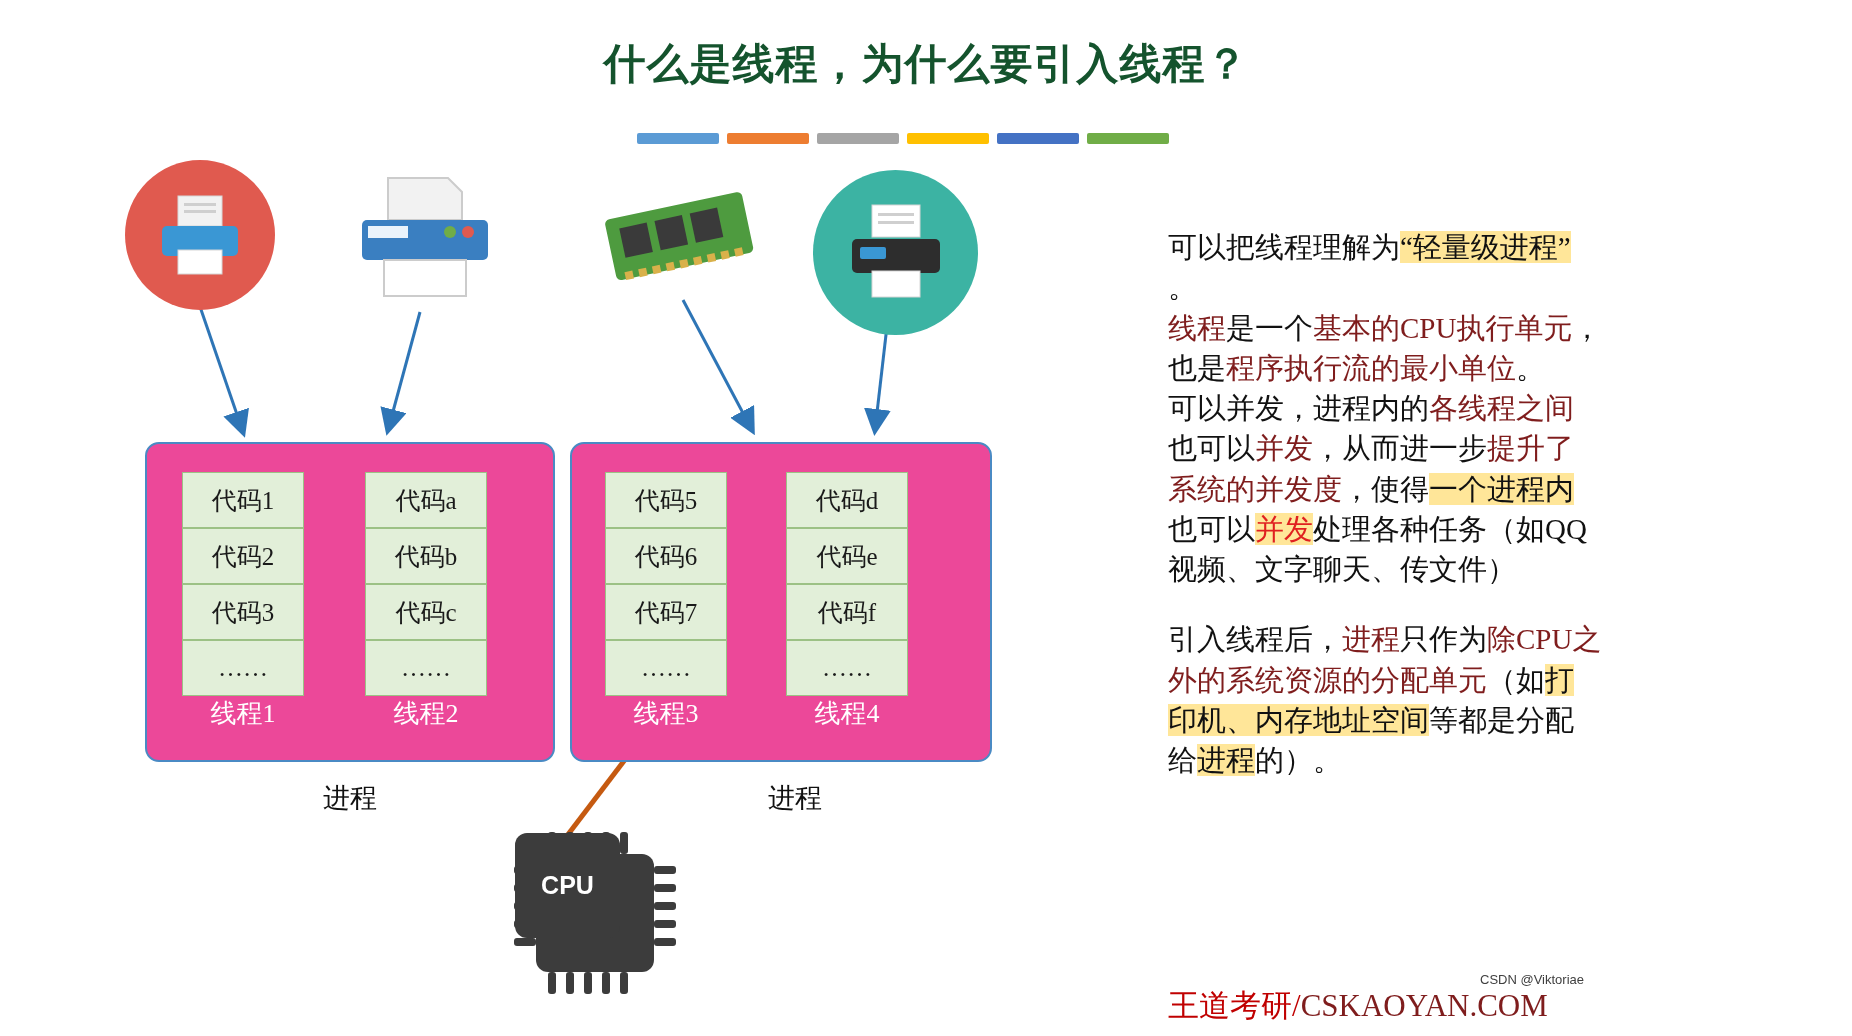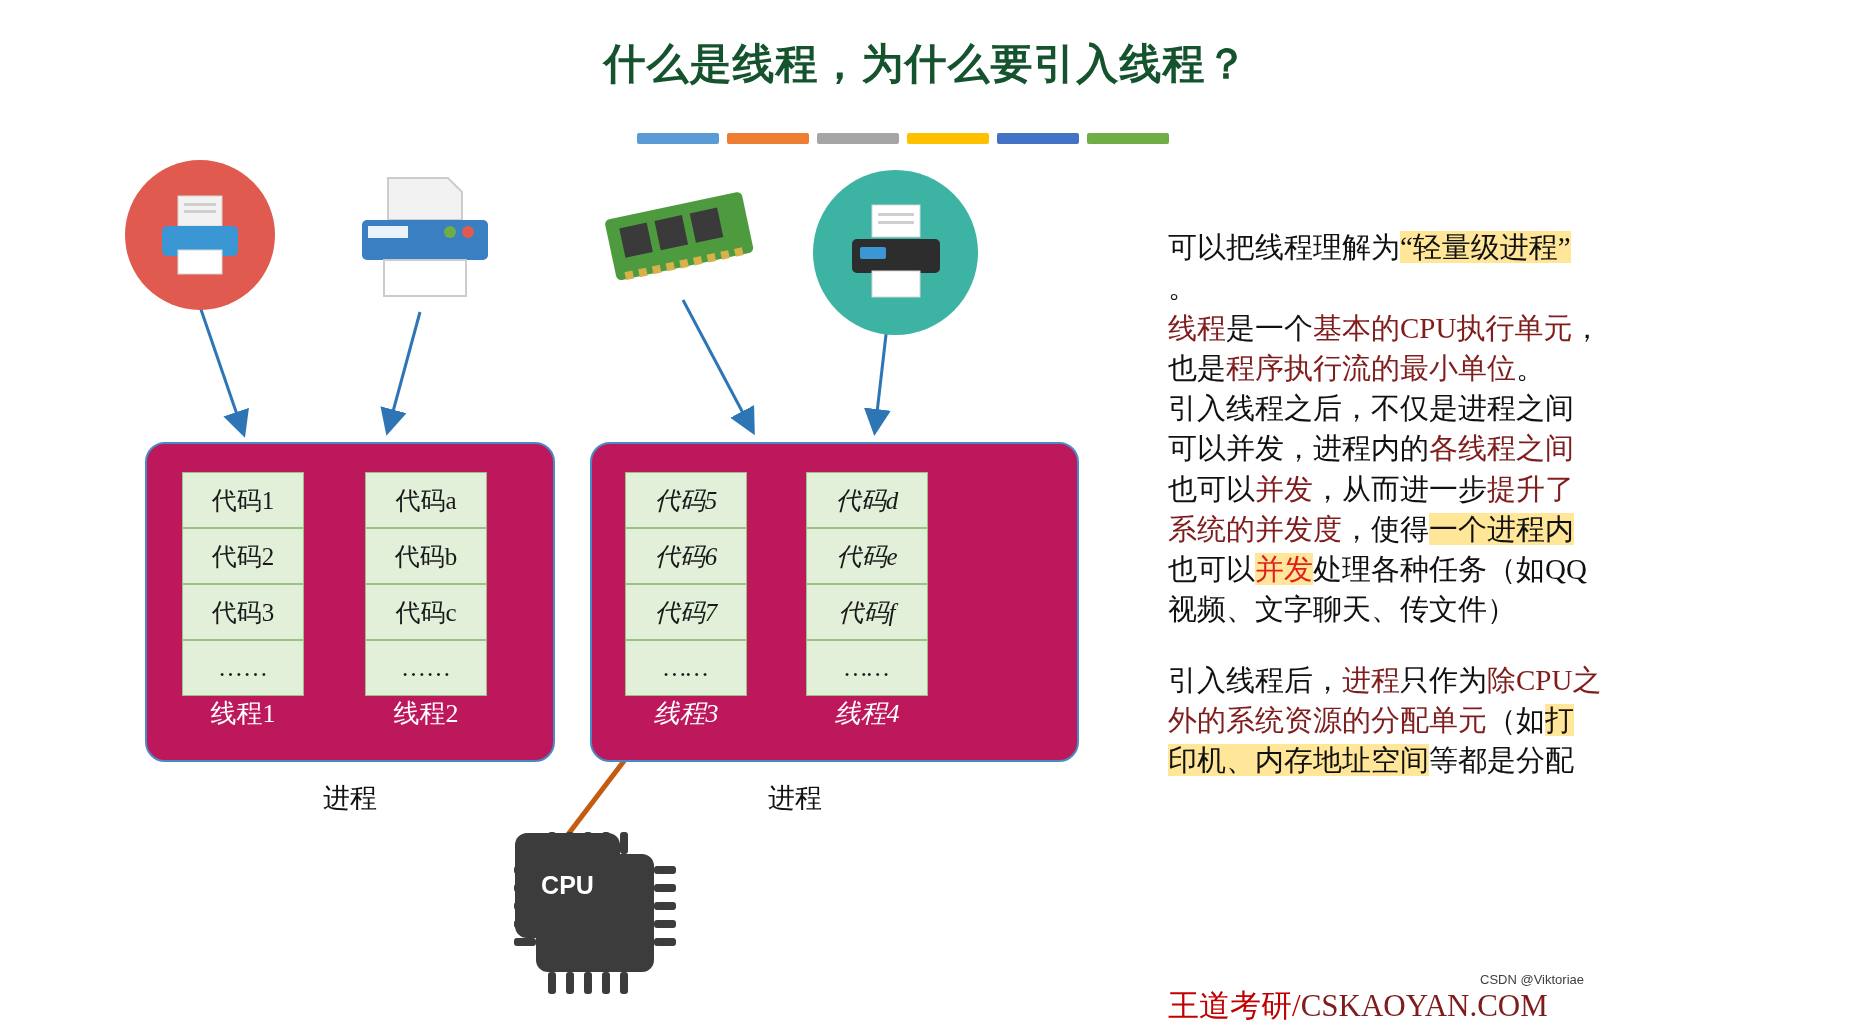--- a/index.html
+++ b/index.html
@@ -55,23 +55,23 @@
   .circle {
     border-radius: 50%;
     display: flex;
     align-items: center;
     justify-content: center;
   }
 
   
   .process-box {
     position: absolute;
-    background: #be185d;
+    background: #ec4899;
     border: 2px solid #4a8ac4;
-    border-radius: 20px;
+    border-radius: 14px;
     box-sizing: border-box;
   }
   .thread-col {
     position: absolute;
     width: 122px;
   }
   .code-cell {
     height: 56px;
     background: #e2efd9;
     border: 1px solid #9cc185;
@@ -250,21 +250,21 @@
     <div class="thread-col" style="left:218px; top:28px;">
       <div class="code-cell">代码a</div>
       <div class="code-cell">代码b</div>
       <div class="code-cell">代码c</div>
       <div class="code-cell">……</div>
       <div class="thread-label">线程2</div>
     </div>
   </div>
   <div class="process-label" style="left:245px; top:780px; width:210px;">进程</div>
 
-  <div class="process-box" style="left:590px; top:442px; width:489px; height:320px;font-style:italic;">
+  <div class="process-box" style="left:570px; top:442px; width:422px; height:320px;">
     <div class="thread-col" style="left:33px; top:28px;">
       <div class="code-cell">代码5</div>
       <div class="code-cell">代码6</div>
       <div class="code-cell">代码7</div>
       <div class="code-cell">……</div>
       <div class="thread-label">线程3</div>
     </div>
     <div class="thread-col" style="left:214px; top:28px;">
       <div class="code-cell">代码d</div>
       <div class="code-cell">代码e</div>
@@ -312,23 +312,20 @@
   <p>
     <span>。</span>
   </p>
   <p>
     <span class="red">线程</span><span>是一个</span><span class="red">基本的CPU执行单元</span><span>，</span>
   </p>
   <p>
     <span>也是</span><span class="red">程序执行流的最小单位</span><span>。</span>
   </p>
   <p>
-    <span>引入线程之后，不仅是进程之间</span>
-  </p>
-  <p>
     <span>可以并发，进程内的</span><span class="red">各线程之间</span>
   </p>
   <p>
     <span>也可以</span><span class="red">并发</span><span>，从而进一步</span><span class="red">提升了</span>
   </p>
   <p>
     <span class="red">系统的并发度</span><span>，使得</span><span class="hl">一个进程内</span>
   </p>
   <p>
     <span>也可以</span><span class="redhl">并发</span><span>处理各种任务（如QQ</span>
@@ -340,19 +337,22 @@
   <div class="gap"></div>
 
   <p>
     <span>引入线程后，</span><span class="red">进程</span><span>只作为</span><span class="red">除CPU之</span>
   </p>
   <p>
     <span class="red">外的系统资源的分配单元</span><span>（如</span><span class="hl">打</span>
   </p>
   <p>
     <span class="hl">印机、内存地址空间</span><span>等都是分配</span>
+  </p>
+  <p>
+    <span>给</span><span class="hl">进程</span><span>的）。</span>
   </p>
 </div>
 
 <div class="watermark-brand">
   <span>王道考研/</span><span class="gray">CSKAOYAN.COM</span>
 </div>
 <div class="wm-small">CSDN @Viktoriae</div>
 
 </body></html>

